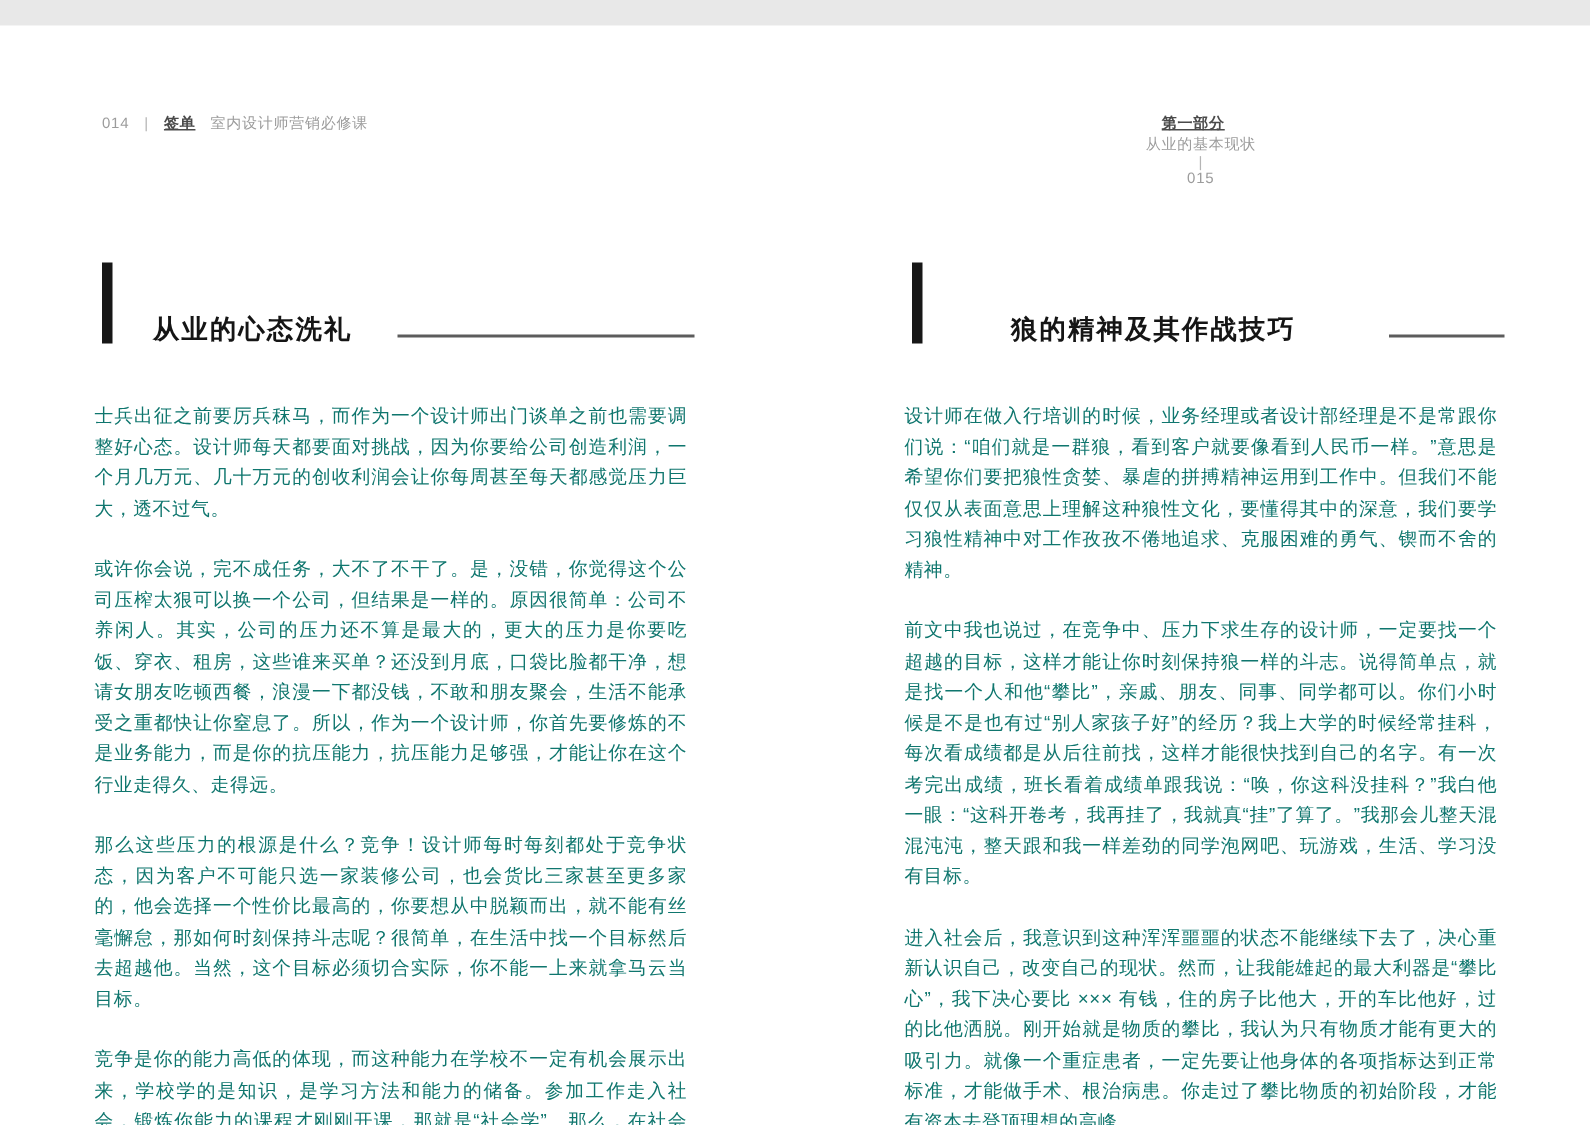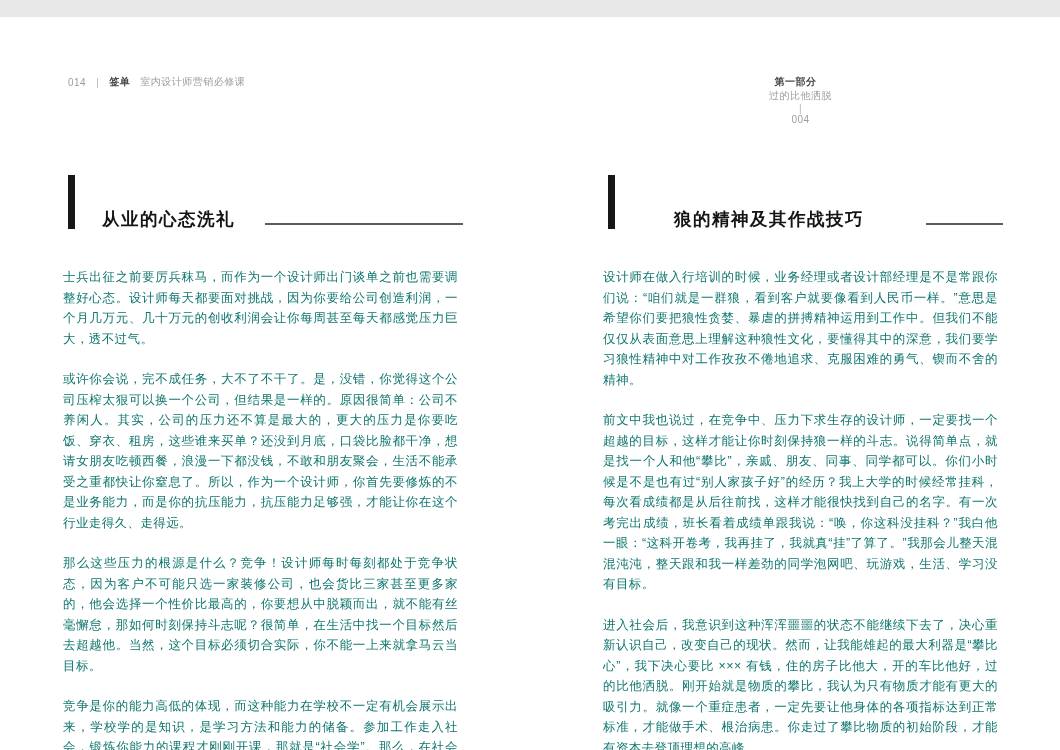--- a/index.html
+++ b/index.html
@@ -29,20 +29,21 @@
   .running-head.right { left: 603px; justify-content: flex-end; flex-direction: column; }
   .running-head .sep {
     color: #b5b5b5;
     margin: 0 10px;
     font-size: 10px;
   }
   .running-head .strong {
     font-weight: bold;
     color: #4a4a4a;
     margin-right: 10px;
+    text-decoration: underline;
   }
   .running-head .muted { color: #9c9c9c; }
   
   .section-title-block {
     position: absolute;
     top: 158px;
     width: 395px;
     display: flex;
     align-items: flex-end;
   }
@@ -93,23 +94,23 @@
 
   <div class="running-head left">
     <span class="muted">014</span>
     <span class="sep">|</span>
     <span class="strong">签单</span>
     <span class="muted">室内设计师营销必修课</span>
   </div>
 
   <div class="running-head right">
     <span class="strong">第一部分</span>
-    <span class="muted">过的比他洒脱</span>
+    <span class="muted">从业的基本现状</span>
     <span class="sep">|</span>
-    <span class="muted">004</span>
+    <span class="muted">015</span>
   </div>
 
   <div class="section-title-block left">
     <span class="title-bar"></span>
     <h2 class="title-text">从业的心态洗礼</h2>
     <span class="title-rule"></span>
   </div>
 
   <div class="section-title-block right">
     <span class="title-bar"></span>

